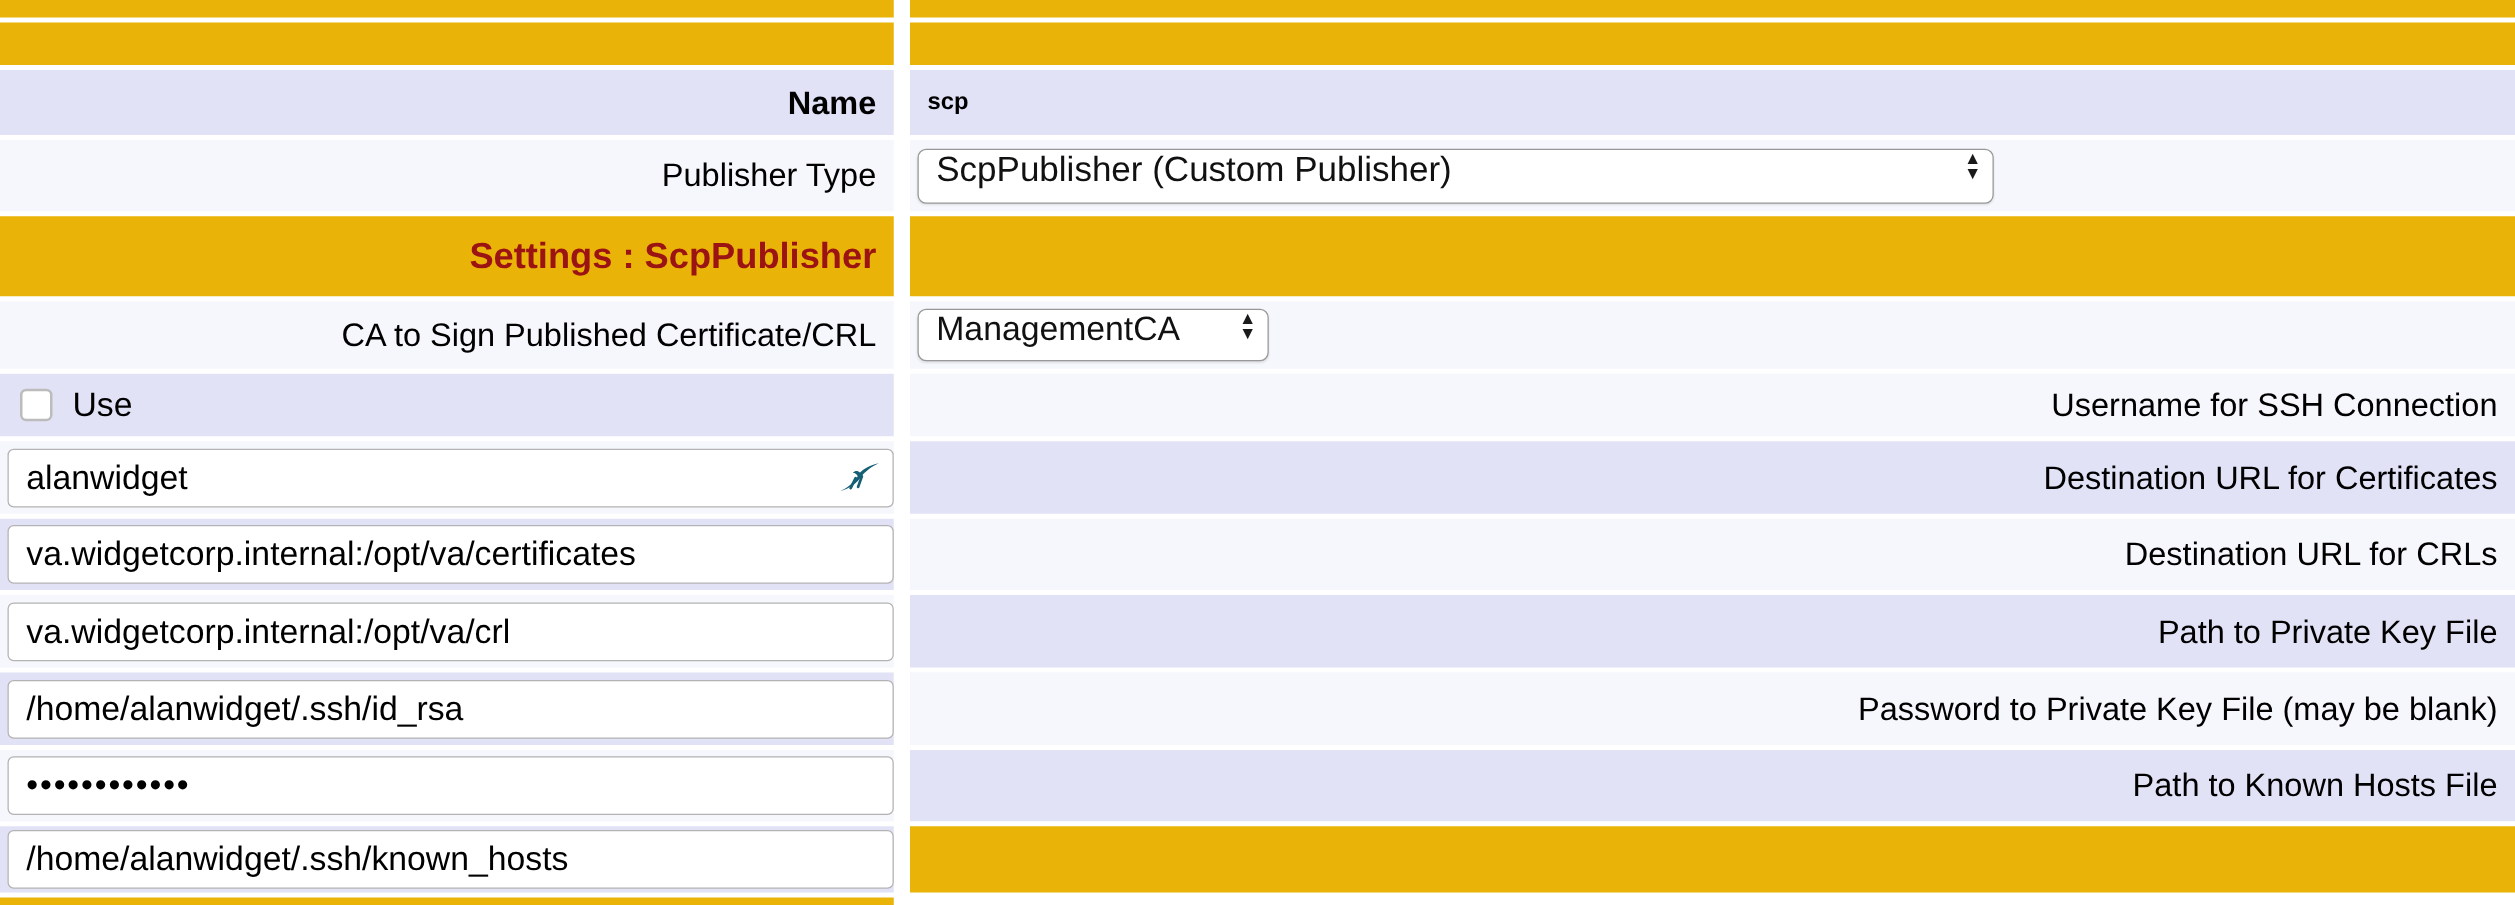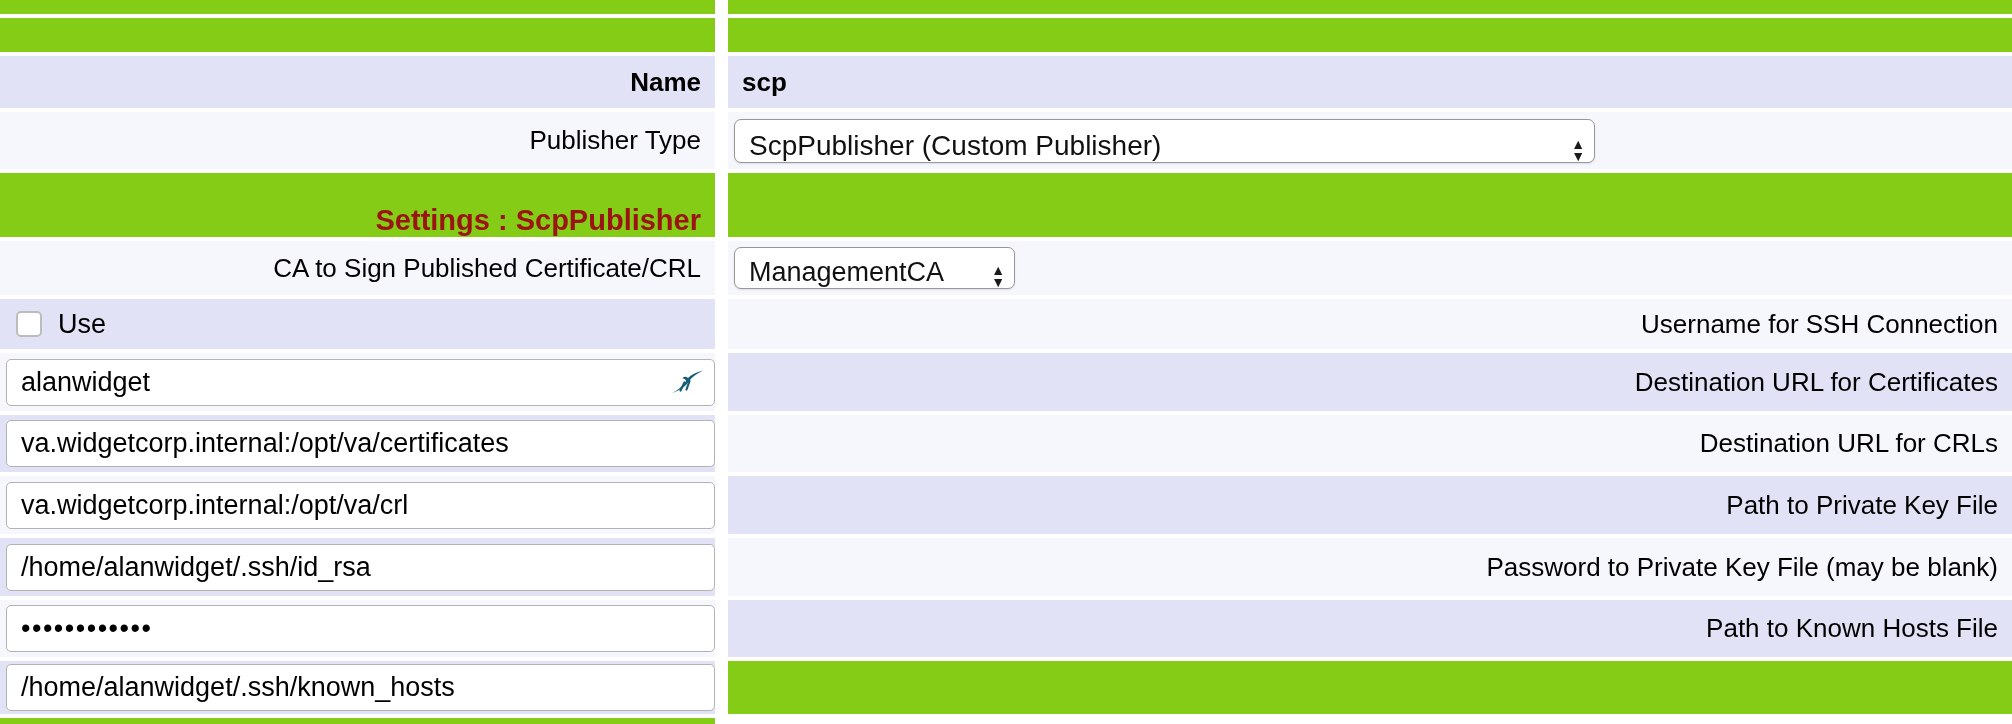--- a/index.html
+++ b/index.html
@@ -14,32 +14,32 @@
     width:2012px; height:724px;
     grid-template-columns:715px 1fr;
     column-gap:13px;
     row-gap:4px;
     grid-template-rows:14px 34px 52px 57px 64px 54px 50px 58px 57px 58px 58px 57px 53px minmax(6px,1fr);
     background:#ffffff;
   }
   .cell { display:flex; align-items:center; min-width:0; }
   .cell.label { justify-content:flex-end; padding-right:14px; font-size:26px; text-align:right; }
   .cell.value { padding-left:6px; }
-  .peach { background:#84cc16;align-items:flex-end; }
+  .peach { background:#eab308; }
   .rowA  { background:#e2e2f7; }
   .rowB  { background:#f6f6fd; }
   .bold  { font-weight:700; }
-  .name-value { font-size:26px; font-weight:700; padding-left:8px; }
+  .name-value { font-size:19px; font-weight:700; padding-left:8px; }
   .settings-title { font-size:29px; font-weight:700; color:#9b1313; }
 
   .select {
     background:#fff;
     border:1px solid #979797;
     border-radius:7px;
-    display:flex; align-items:flex-end;
+    display:flex; align-items:flex-start;
     padding:0 9px 0 14px;
     font-size:28px; color:#111;
     box-shadow:0 1px 2px rgba(0,0,0,0.10);
     cursor:default;
   }
   .select.pubtype { width:861px; height:44px; }
   .select.ca { width:281px; height:42px; font-size:27px; }
   .spinner {
     margin-left:auto; padding-left:10px;
     display:flex; flex-direction:column; align-items:center; justify-content:center;

